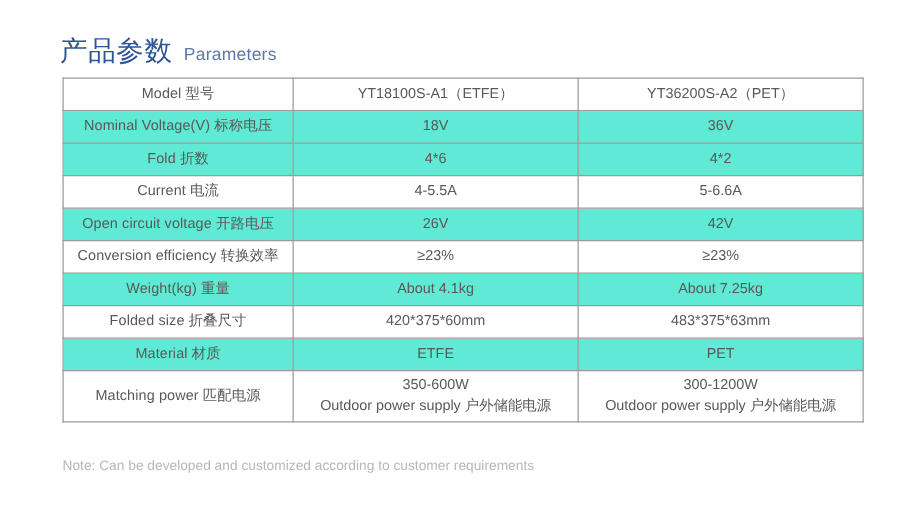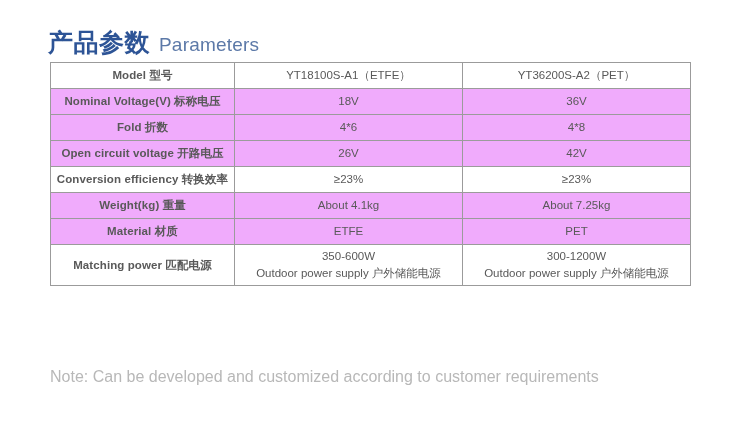--- a/index.html
+++ b/index.html
@@ -24,27 +24,27 @@
   .section-heading {
     position: absolute;
     left: 48px;
     top: 26px;
     display: flex;
     align-items: baseline;
     gap: 9px;
     white-space: nowrap;
   }
   .heading-cn {
-    font-size: 25px;
-    font-weight: bold;
+    font-size: 22px;
+    font-weight: normal;
     color: #2d5496;
     letter-spacing: 0.5px;
   }
   .heading-en {
-    font-size: 19px;
+    font-size: 14px;
     font-weight: normal;
     color: #5c79a8;
     letter-spacing: 0.2px;
   }
 
   
   .spec-table-wrap {
     position: absolute;
     left: 50px;
     top: 62px;
@@ -65,40 +65,39 @@
     text-align: center;
     vertical-align: middle;
     color: #595959;
     font-size: 11.5px;
     line-height: 1.45;
     padding: 0 4px;
     height: 25px;
     background: #ffffff;
   }
   table.spec-table tr.shaded td {
-    background: #f0abfc;
+    background: #5eead4;
   }
   table.spec-table tr.tall td {
     height: 40px;
   }
   td.cell-label {
     letter-spacing: 0.1px;
-    font-weight: bold;
   }
   td .line {
     display: block;
   }
 
   
   .note {
     position: absolute;
     left: 50px;
     top: 365px;
     color: #b8b8b8;
-    font-size: 16px;
+    font-size: 11px;
     line-height: 1.5;
   }
   .note .note-line { display: block; white-space: nowrap; }
 </style>
 </head>
 <body>
 
 <div class="page">
 
   <div class="section-heading">
@@ -120,36 +119,46 @@
           <td>YT36200S-A2（PET）</td>
         </tr>
         <tr class="shaded">
           <td class="cell-label">Nominal  Voltage(V) 标称电压</td>
           <td>18V</td>
           <td>36V</td>
         </tr>
         <tr class="shaded">
           <td class="cell-label">Fold 折数</td>
           <td>4*6</td>
-          <td>4*8</td>
+          <td>4*2</td>
+        </tr>
+        <tr>
+          <td class="cell-label">Current 电流</td>
+          <td>4-5.5A</td>
+          <td>5-6.6A</td>
         </tr>
         <tr class="shaded">
           <td class="cell-label">Open circuit voltage 开路电压</td>
           <td>26V</td>
           <td>42V</td>
         </tr>
         <tr>
           <td class="cell-label">Conversion efficiency 转换效率</td>
           <td>≥23%</td>
           <td>≥23%</td>
         </tr>
         <tr class="shaded">
           <td class="cell-label">Weight(kg) 重量</td>
           <td>About 4.1kg</td>
           <td>About 7.25kg</td>
+        </tr>
+        <tr>
+          <td class="cell-label">Folded size 折叠尺寸</td>
+          <td>420*375*60mm</td>
+          <td>483*375*63mm</td>
         </tr>
         <tr class="shaded">
           <td class="cell-label">Material 材质</td>
           <td>ETFE</td>
           <td>PET</td>
         </tr>
         <tr class="tall">
           <td class="cell-label">Matching power 匹配电源</td>
           <td>
             <span class="line">350-600W</span>

